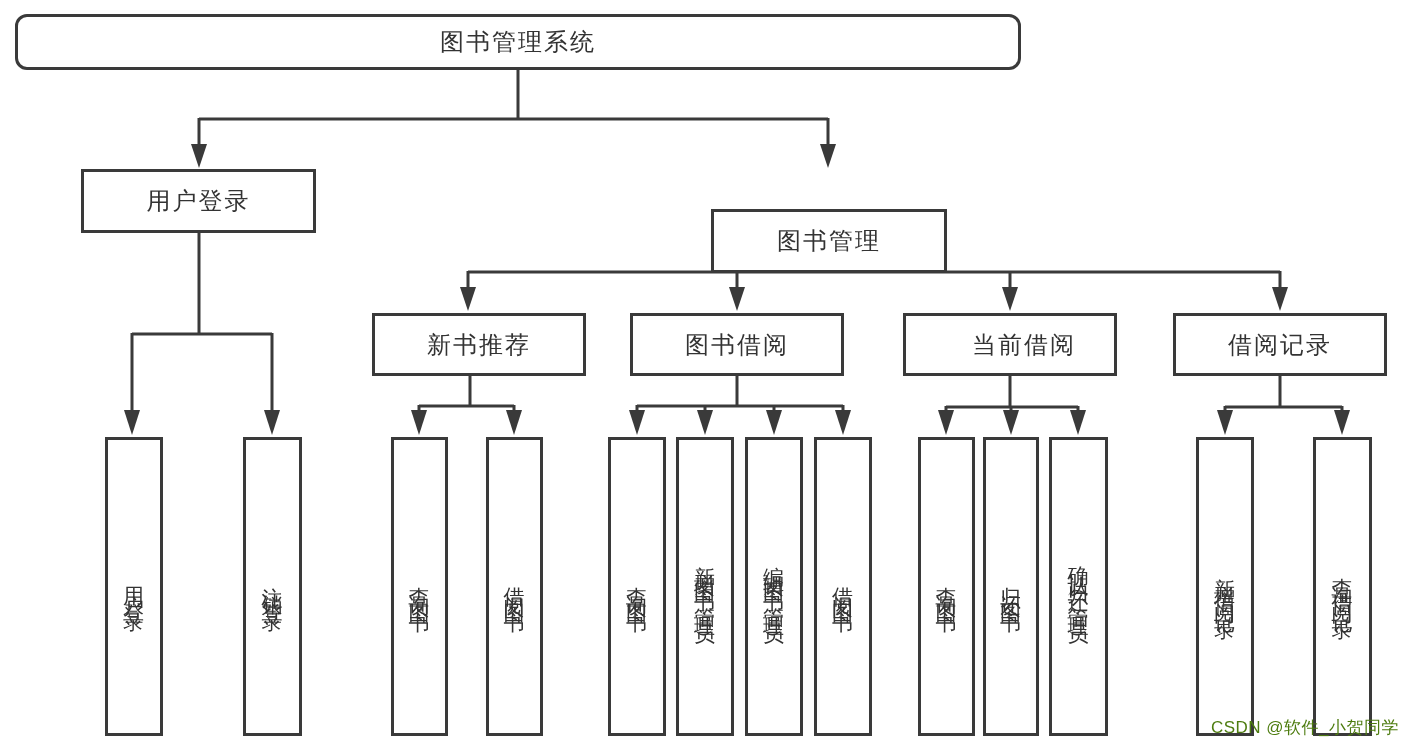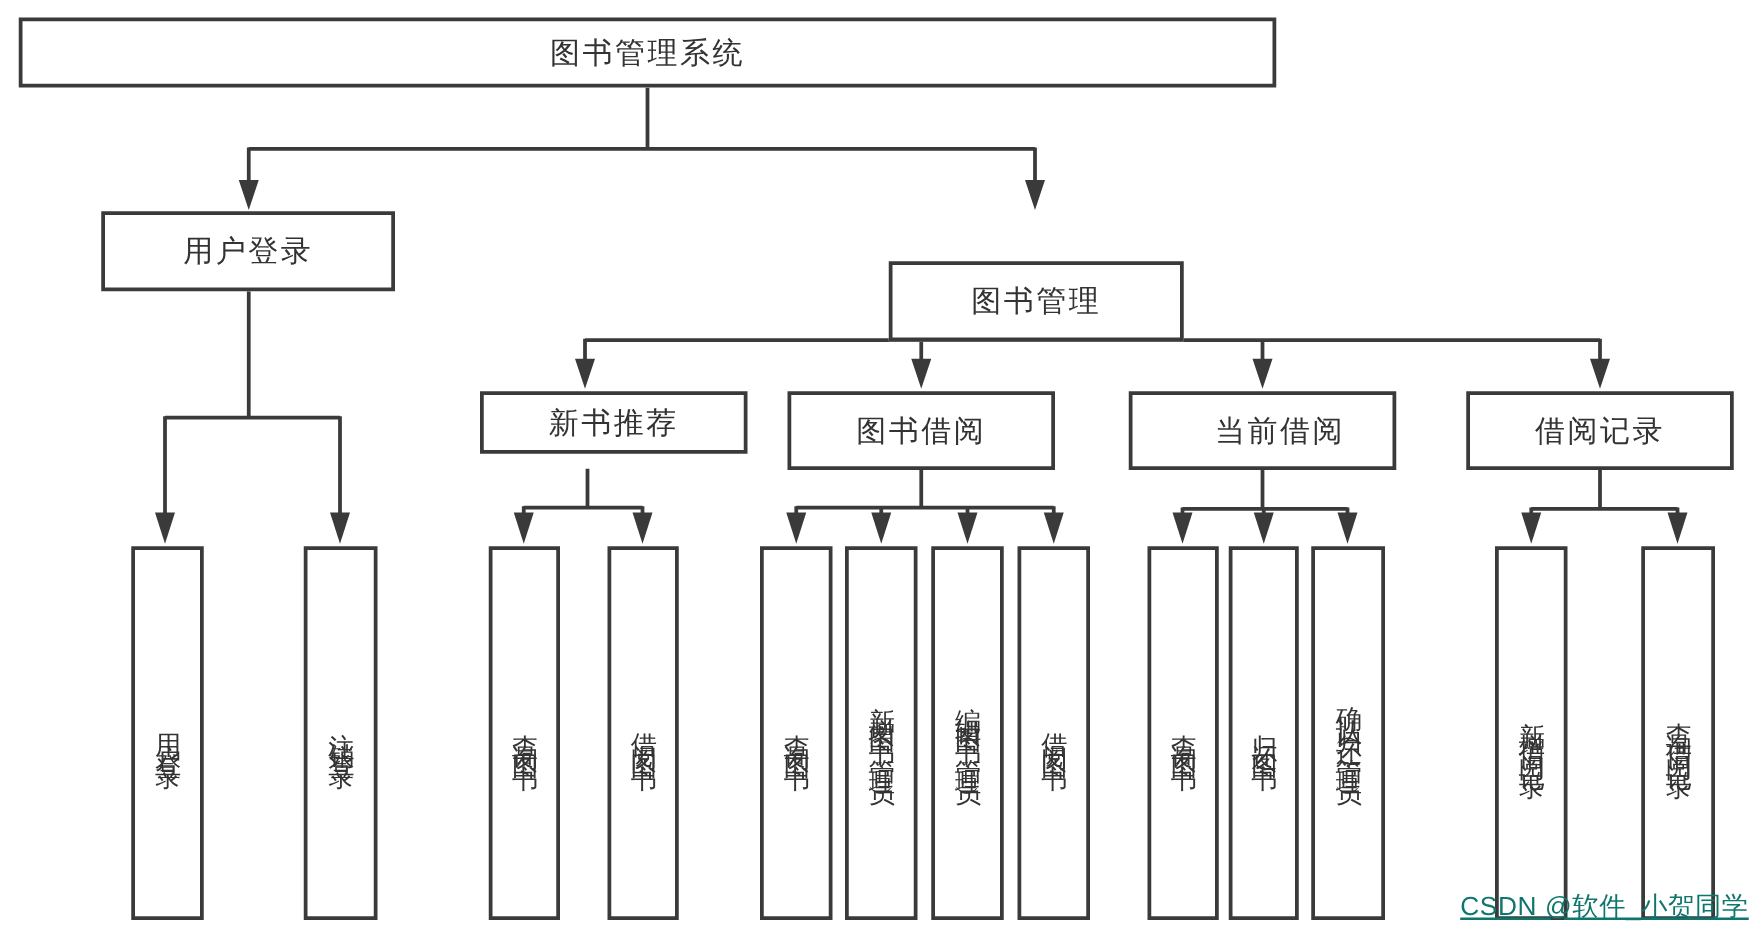--- a/index.html
+++ b/index.html
@@ -19,21 +19,21 @@
     position:absolute;box-sizing:border-box;border:3px solid #3a3a3a;background:#ffffff;
     top:437px;height:299px;
     display:flex;align-items:center;justify-content:center;
   }
   .leaf > span{
     writing-mode:vertical-rl;text-orientation:mixed;
     font-size:21px;line-height:1;letter-spacing:0.4em;
   }
   .watermark{
     position:absolute;right:6px;bottom:8px;z-index:5;
-    font-size:21px;letter-spacing:0.5px;color:#0f766e;white-space:nowrap;text-decoration:underline;
+    font-size:17px;letter-spacing:0.5px;color:#4d7c0f;white-space:nowrap;
   }
 </style>
 </head>
 <body>
 
 <div class="canvas">
 
   <svg class="edges" viewBox="0 0 1405 747">
     <g>
       <path d="M518,70 V119 M199,119 H828 M199,118 V146 M828,118 V146"></path>
@@ -70,32 +70,32 @@
       <polygon points="1003,410 1019,410 1011,435"></polygon>
       <polygon points="1070,410 1086,410 1078,435"></polygon>
     </g>
     <g>
       <path d="M1280,375 V407 M1225,407 H1342 M1225,406 V412 M1342,406 V412"></path>
       <polygon points="1217,410 1233,410 1225,435"></polygon>
       <polygon points="1334,410 1350,410 1342,435"></polygon>
     </g>
   </svg>
 
-  <div class="node" style="left:15px;top:14px;width:1006px;height:56px;">
+  <div class="node" style="left:15px;top:14px;width:1006px;height:56px;border-radius:12px;">
     <span>图书管理系统</span>
   </div>
 
   <div class="node" style="left:81px;top:169px;width:235px;height:64px;">
     <span>用户登录</span>
   </div>
   <div class="node" style="left:711px;top:169px;width:236px;height:64px;margin-top:40px;">
     <span>图书管理</span>
   </div>
 
-  <div class="node" style="left:384px;top:313px;width:214px;height:50px;">
+  <div class="node" style="left:372px;top:313px;width:214px;height:63px;">
     <span>新书推荐</span>
   </div>
   <div class="node" style="left:630px;top:313px;width:214px;height:63px;">
     <span>图书借阅</span>
   </div>
   <div class="node" style="left:903px;top:313px;width:214px;height:63px;padding-left:28px;">
     <span>当前借阅</span>
   </div>
   <div class="node" style="left:1173px;top:313px;width:214px;height:63px;">
     <span>借阅记录</span>

